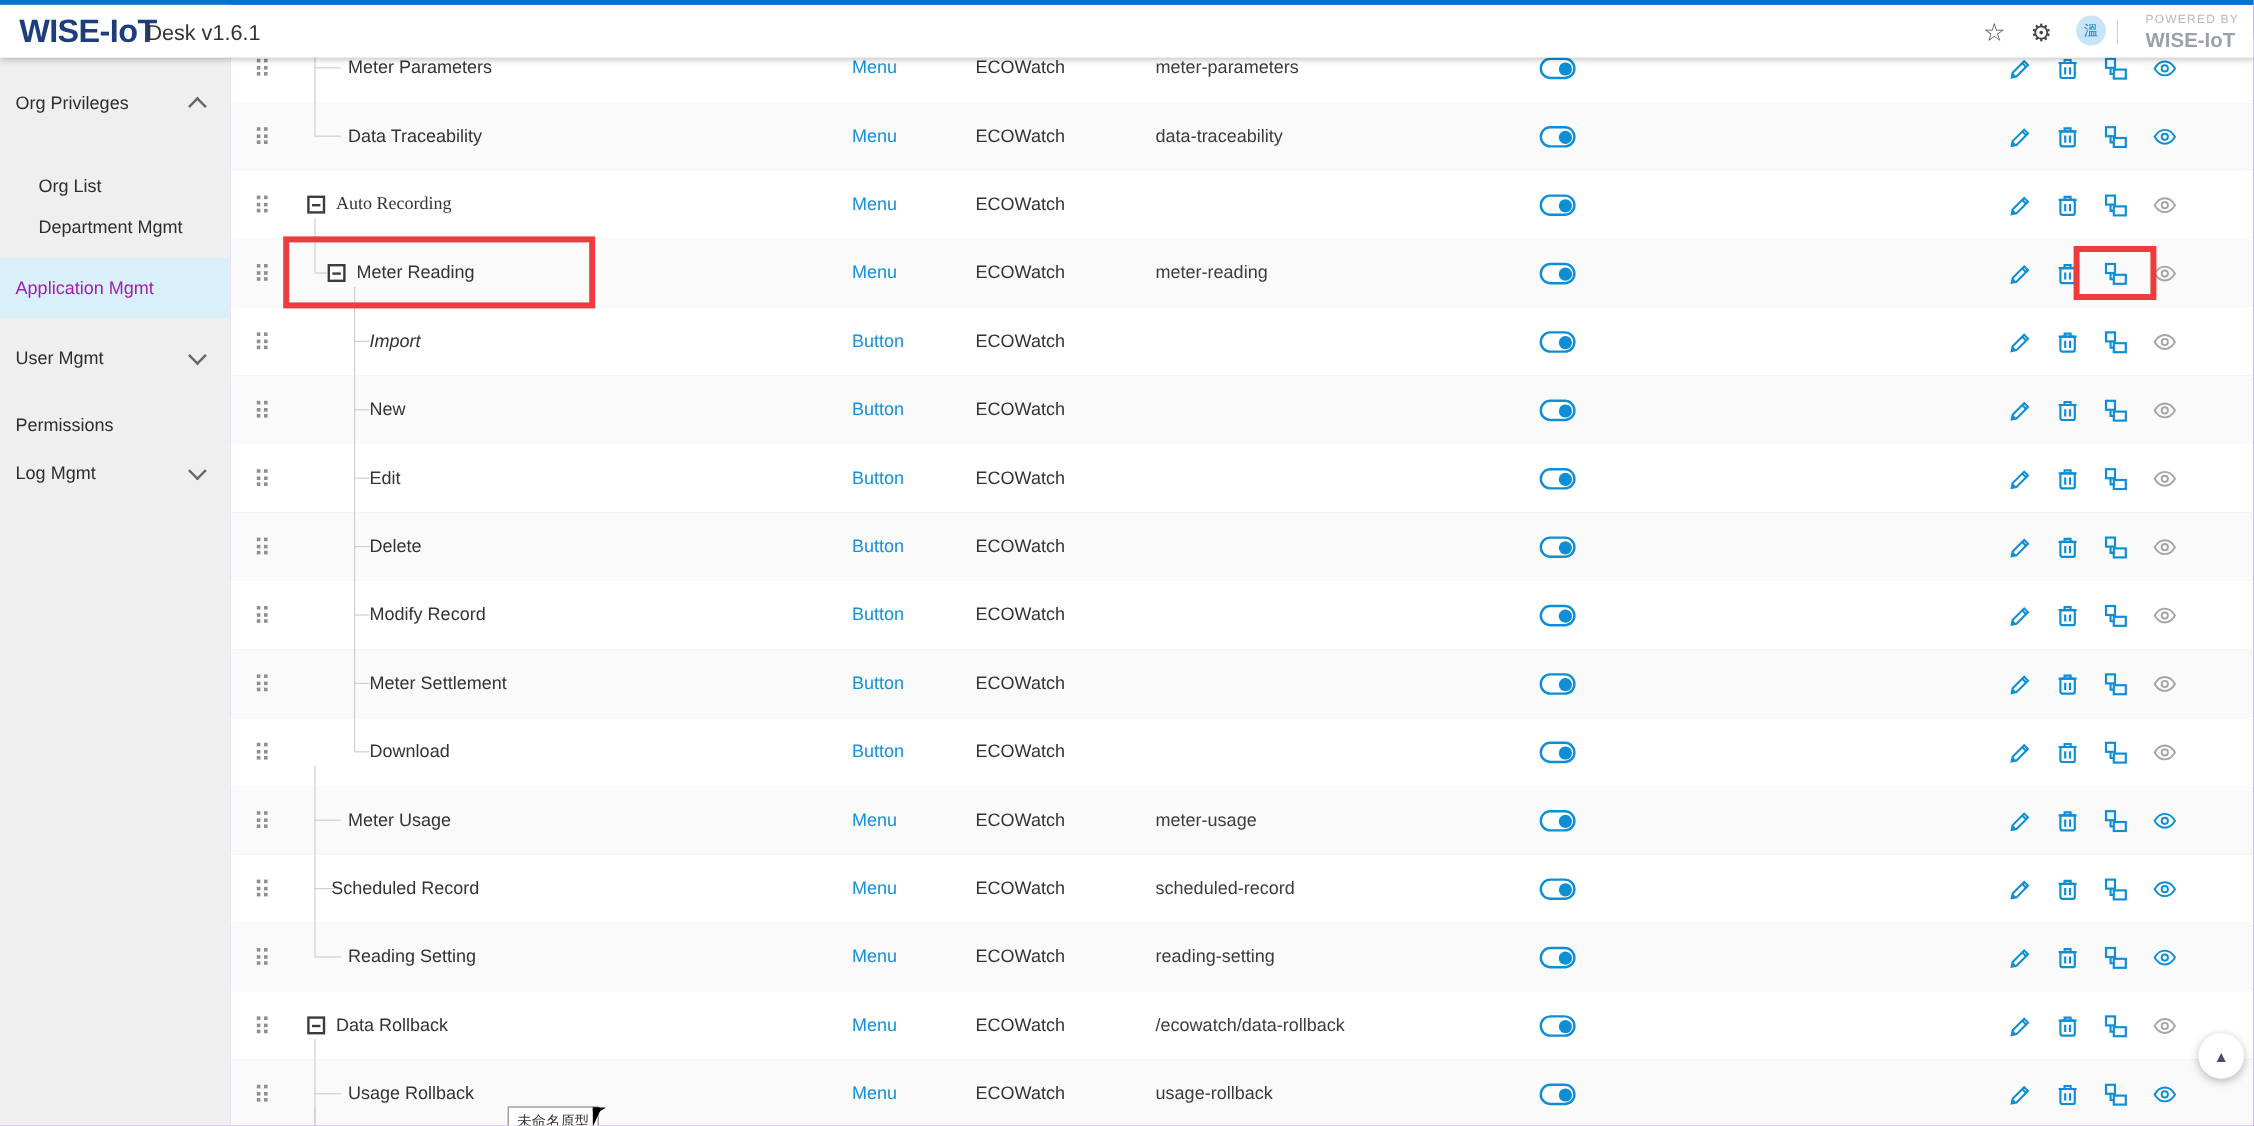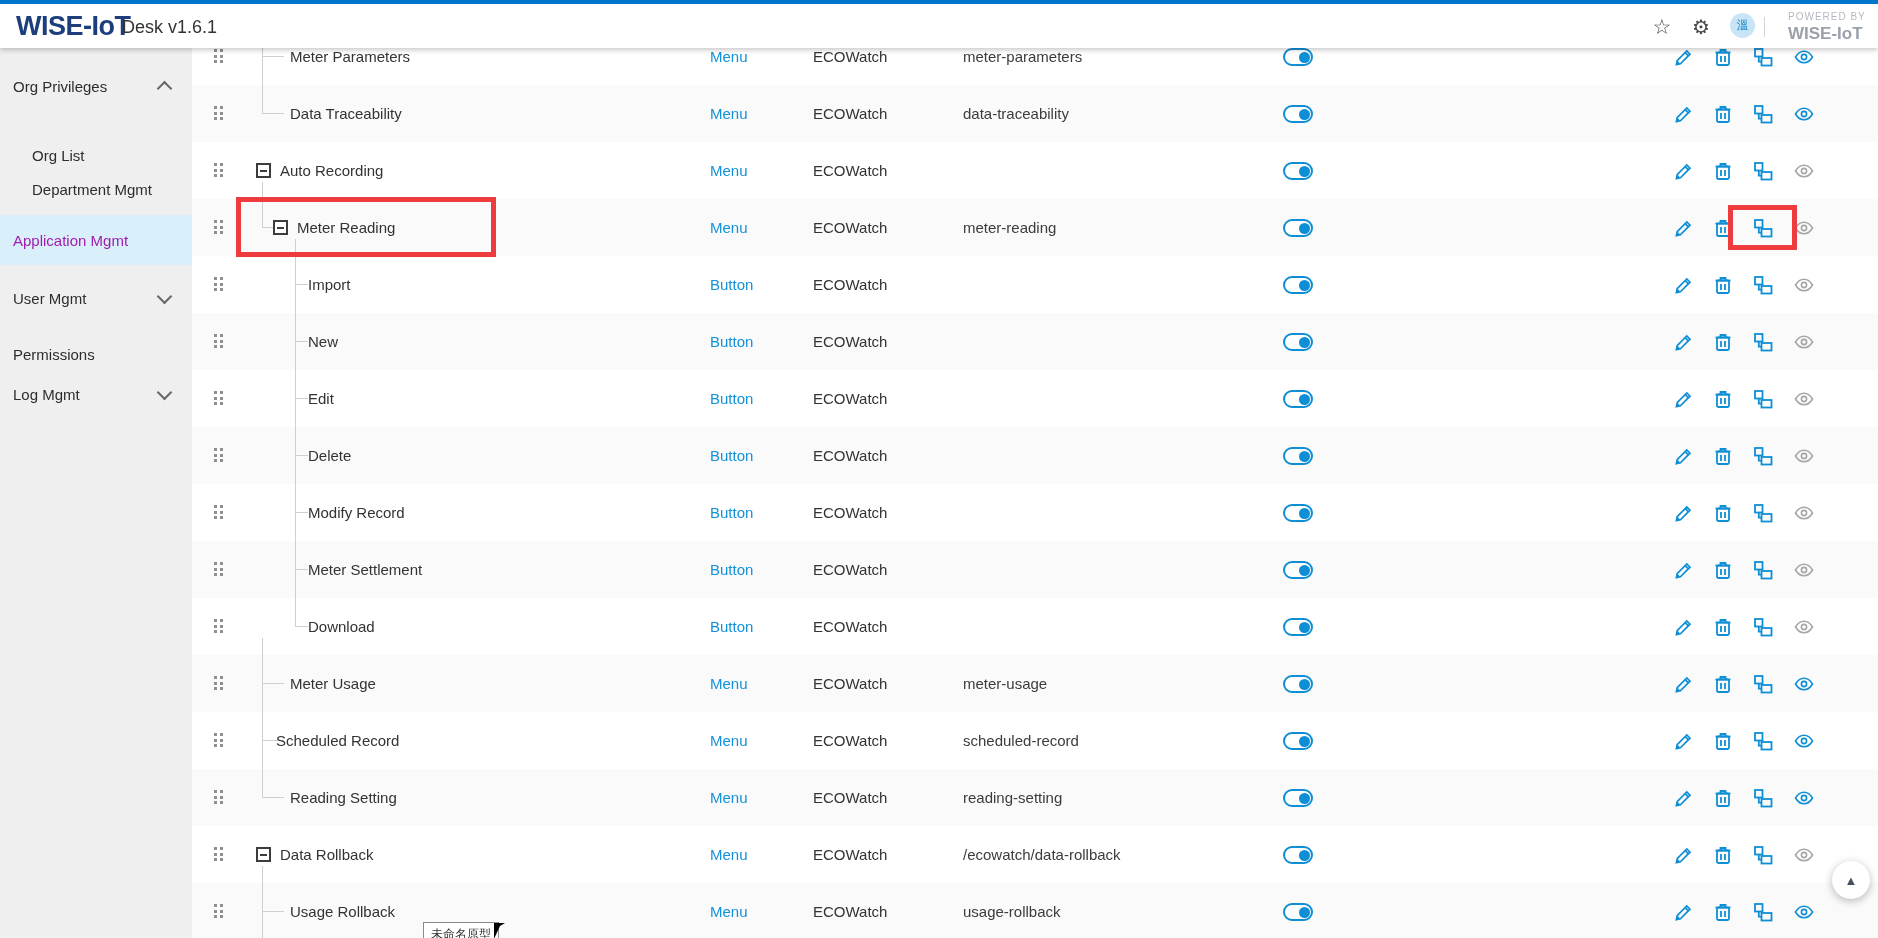--- a/index.html
+++ b/index.html
@@ -228,21 +228,21 @@
         <i></i>
         <i></i>
         <i></i>
         <i></i>
         <i></i>
       </div>
       <div class="tline" style="left: 70px; top: 40px; height: 17px;"></div>
       <div class="tbox" style="left: 64px;">
         <i></i>
       </div>
-      <div class="ntext namecell" style="left: 88px;">Auto Recording</div>
+      <div class="ntext namecell" style="left: 88px; font-family: Liberation Serif, serif;">Auto Recording</div>
       <div class="cell typecell">Menu</div>
       <div class="cell appcell">ECOWatch</div>
       <div class="toggle">
         <i></i>
       </div>
       <div class="aicon i-edit">
         <svg viewBox="0 0 22 22" fill="none">
           <path class="stroke-b" d="M4.2 14.6 L13.8 5 l3.2 3.2 L7.4 17.8 L3.4 18.6 z" stroke-width="1.7"></path>
           <path class="stroke-b" d="M12.2 6.6 l3.2 3.2" stroke-width="1.7"></path>
           <path d="M4.2 14.6 L7.4 17.8 L3.4 18.6 z" fill="#0e8ed5"></path>
@@ -327,21 +327,21 @@
       <div class="drag">
         <i></i>
         <i></i>
         <i></i>
         <i></i>
         <i></i>
         <i></i>
       </div>
       <div class="tline" style="left: 103px; top: 0px; height: 57px;"></div>
       <div class="thline" style="left: 103px; width: 13px;"></div>
-      <div class="ntext namecell" style="left: 116px;">Import</div>
+      <div class="ntext namecell" style="left: 116px; font-style: italic;">Import</div>
       <div class="cell typecell">Button</div>
       <div class="cell appcell">ECOWatch</div>
       <div class="cell pathcell"></div>
       <div class="toggle">
         <i></i>
       </div>
       <div class="aicon i-edit">
         <svg viewBox="0 0 22 22" fill="none">
           <path class="stroke-b" d="M4.2 14.6 L13.8 5 l3.2 3.2 L7.4 17.8 L3.4 18.6 z" stroke-width="1.7"></path>
           <path class="stroke-b" d="M12.2 6.6 l3.2 3.2" stroke-width="1.7"></path>

